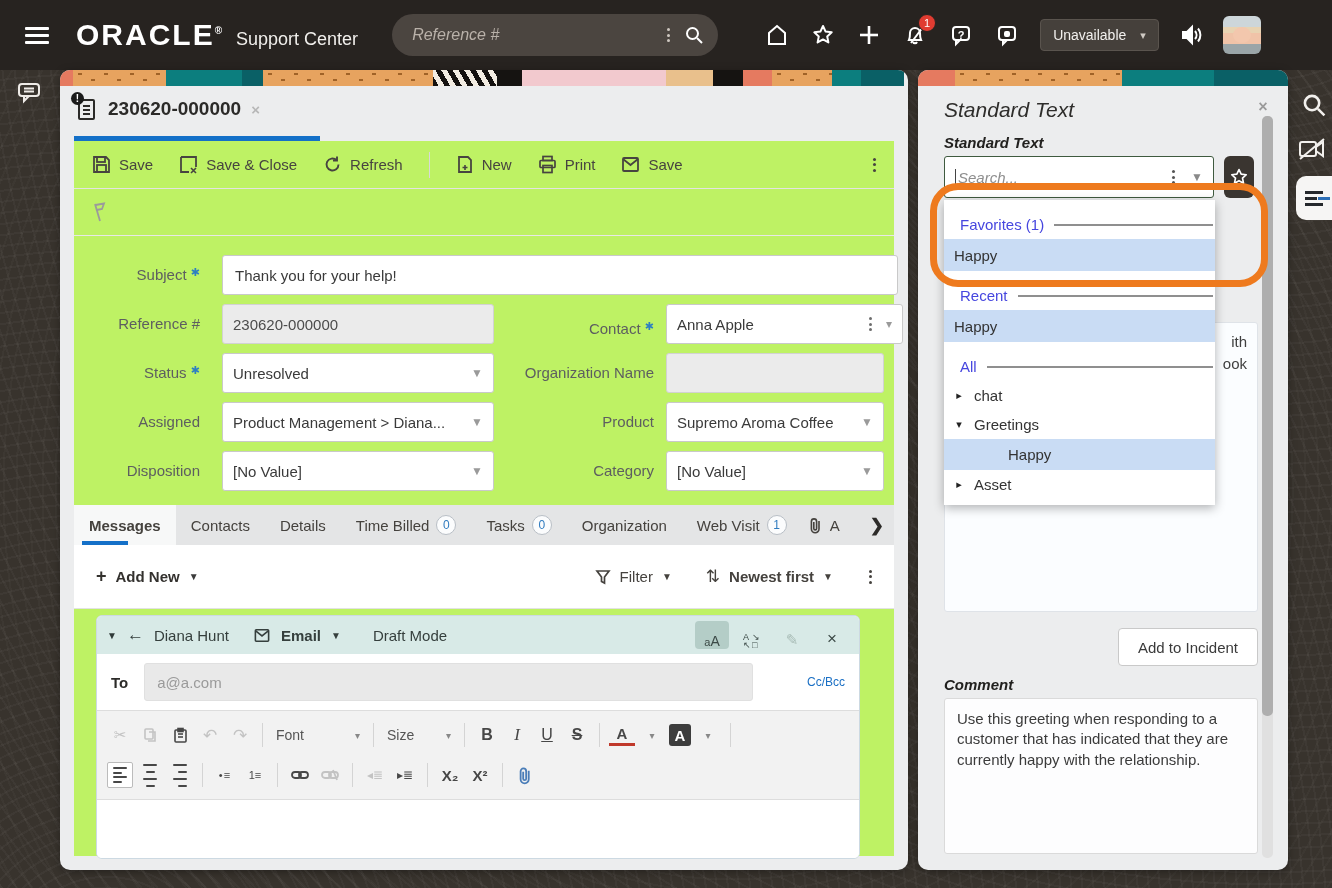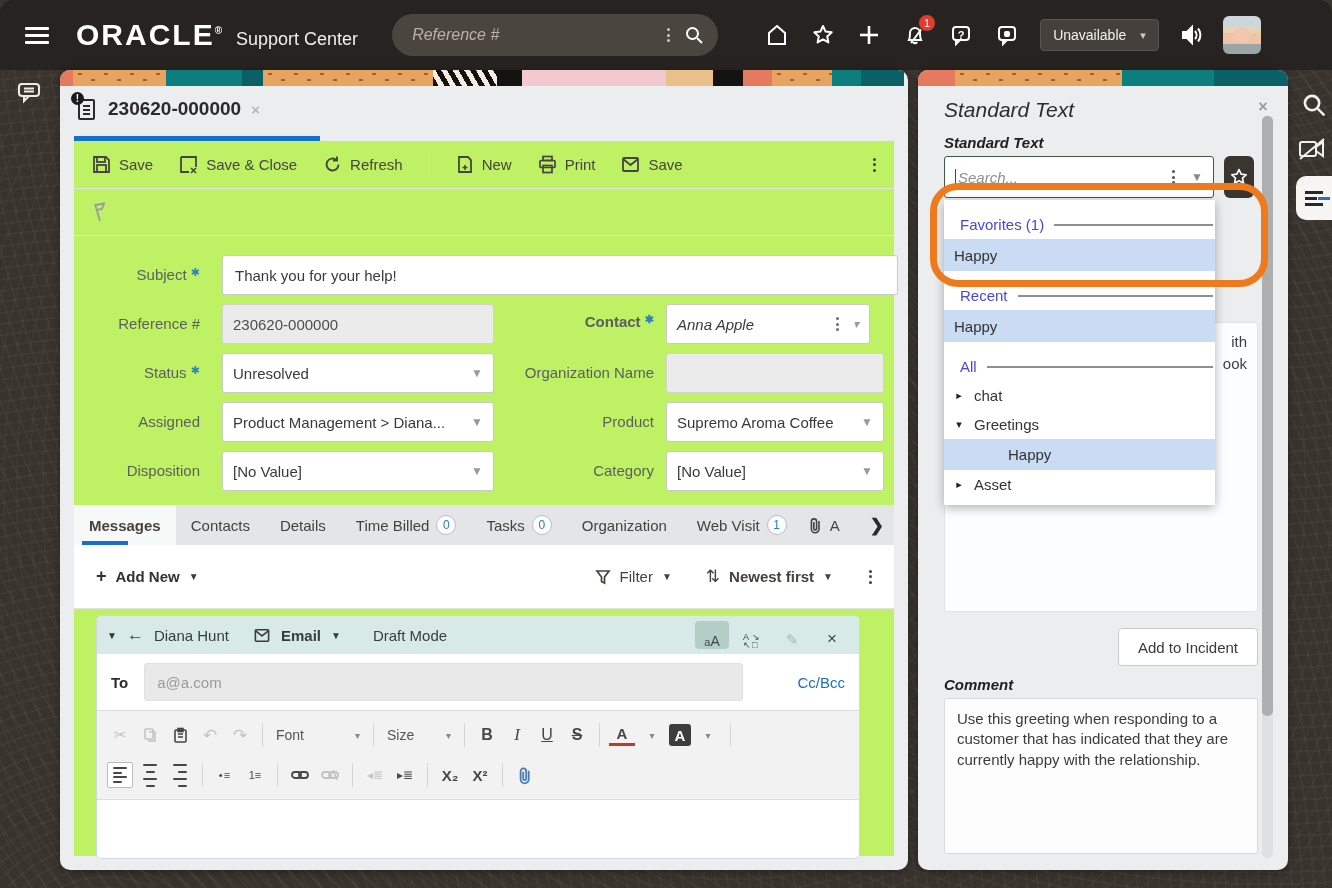--- a/index.html
+++ b/index.html
@@ -2,21 +2,21 @@
 <html><head>
 <meta charset="utf-8">
 <style>
   html,body{margin:0;padding:0;background:#38332d;}
   *{box-sizing:border-box;font-family:"Liberation Sans",sans-serif;}
   .screen{position:relative;width:1332px;height:888px;overflow:hidden;
     background:
       repeating-radial-gradient(circle at 8% 110%, rgba(255,255,255,.03) 0 2px, transparent 2px 11px),
       repeating-radial-gradient(circle at 95% -10%, rgba(255,255,255,.03) 0 2px, transparent 2px 12px),
       repeating-radial-gradient(circle at 55% 55%, rgba(255,255,255,.025) 0 2px, transparent 2px 13px),
-      #38332d; border-radius: 13px;}
+      #38332d;}
   .abs{position:absolute;font-style:italic;}
   
   .topbar{position:absolute;left:0;top:0;width:1332px;height:70px;background:#272320;display:flex;align-items:center;color:#fff;}
   .hamburger i{display:block;width:24px;height:3px;background:#fff;margin:4px 0;border-radius:1px;}
   .brand{font-size:30px;font-weight:bold;letter-spacing:2px;color:#fff;}
   .brand sup{font-size:10px;}
   .product{font-size:18px;color:#f1efec;margin-left:12px;}
   .gsearch{display:flex;align-items:center;background:#4b4540;border-radius:21px;height:42px;width:326px;padding:0 14px 0 20px;}
   .gsearch .ph{flex:1;font-style:italic;color:#b9b1a9;font-size:16px;}
   .kebab i{display:block;width:3px;height:3px;border-radius:50%;background:currentColor;margin:2.5px 0;}
@@ -290,22 +290,22 @@
 
       <div class="field-label" style="left:0;width:126px;top:30px;"><span>Subject</span> <span class="req">✱</span></div>
       <div class="fld" style="left:148px;top:19px;width:676px;">
           <input value="Thank you for your help!" style="">
         </div>
 
       <div class="field-label" style="left:0;width:126px;top:79px;">Reference #</div>
       <div class="fld disabled" style="left:148px;top:68px;width:272px;">
           <span>230620-000000</span>
         </div>
-      <div class="field-label" style="left:420px;width:160px;top:77px;font-weight:bold;"><span>Contact</span> <span class="req">✱</span></div>
-      <div class="fld" style="left:592px;top:68px;width:204px;font-style:italic;">
+      <div class="field-label" style="left:420px;width:160px;top:84px;"><span>Contact</span> <span class="req">✱</span></div>
+      <div class="fld" style="left:592px;top:68px;width:237px;">
         <span>Anna Apple</span>
         <span class="kebab" style="margin-left:auto;color:#6d6d6d;">
             <i></i>
             <i></i>
             <i></i>
           </span>
         <span style="color:#9a9a9a;font-size:12px;margin-left:14px;">▾</span>
       </div>
 
       <div class="field-label" style="left:0;width:126px;top:128px;"><span>Status</span> <span class="req">✱</span></div>
@@ -426,21 +426,21 @@
           </div>
           <div class="mini-btn" style="color:#a8bcb6;">✎</div>
           <div class="mini-btn" style="font-size:17px;">×</div>
         </div>
       </div>
       <div class="to-row">
         <span style="font-weight:bold;color:#2c2b29;font-size:15px;">To</span>
         <div class="to-input">
             <span>a@a.com</span>
           </div>
-        <span class="link" style="font-size:15px;margin-left:38px;">Cc/Bcc</span>
+        <span class="link" style="font-size:12px;margin-left:38px;">Cc/Bcc</span>
       </div>
       <div class="rte">
         <div class="rte-row">
           <span class="ri dis">✂</span>
           <span class="ri dis">
             <svg width="15" height="16" viewBox="0 0 15 16" fill="none" stroke="currentColor" stroke-width="1.6">
                 <rect x="2" y="2" width="8" height="10" rx="1"></rect>
                 <path d="M6 5 H12 V14 H5"></path>
               </svg>
           </span>

